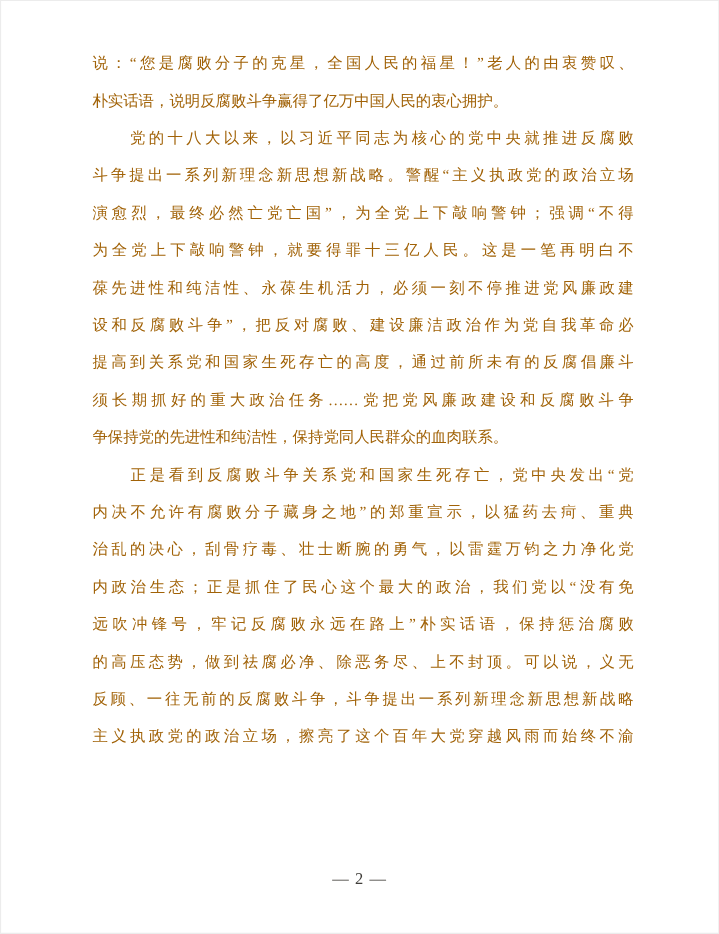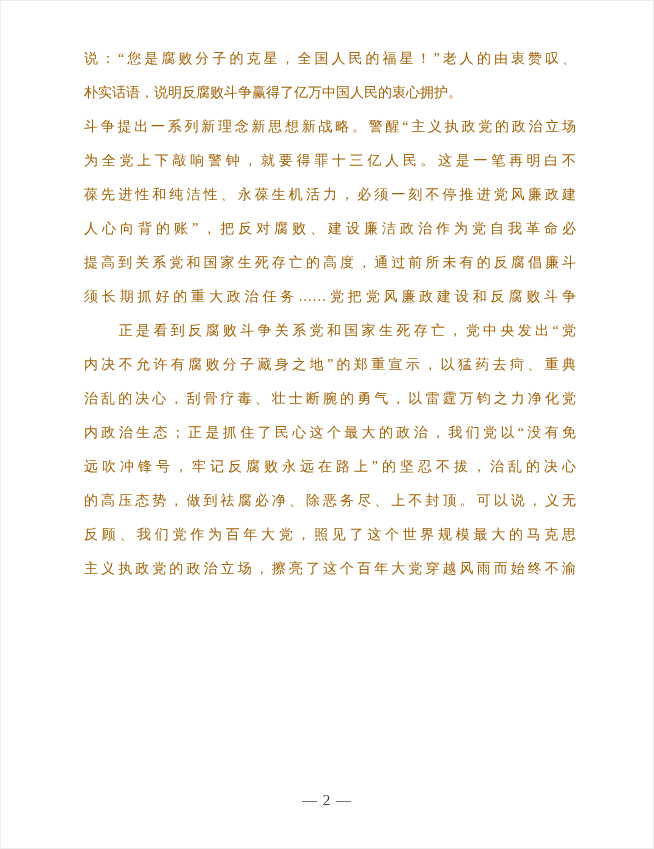--- a/index.html
+++ b/index.html
@@ -48,31 +48,34 @@
     letter-spacing: 1px;
   }
 </style>
 </head>
 <body>
 
 <div class="page">
   <div class="text-block">
       <div class="line">说：“您是腐败分子的克星，全国人民的福星！”老人的由衷赞叹、</div>
       <div class="line para-end">朴实话语，说明反腐败斗争赢得了亿万中国人民的衷心拥护。</div>
+      <div class="line">　　党的十八大以来，以习近平同志为核心的党中央就推进反腐败</div>
       <div class="line">斗争提出一系列新理念新思想新战略。警醒“主义执政党的政治立场</div>
+      <div class="line">演愈烈，最终必然亡党亡国”，为全党上下敲响警钟；强调“不得</div>
       <div class="line">为全党上下敲响警钟，就要得罪十三亿人民。这是一笔再明白不</div>
       <div class="line">葆先进性和纯洁性、永葆生机活力，必须一刻不停推进党风廉政建</div>
-      <div class="line">人心向背的账”，把反对腐败、建设廉洁政治作为党自我革命必</div>
+      <div class="line">设和反腐败斗争”，把反对腐败、建设廉洁政治作为党自我革命必</div>
       <div class="line">提高到关系党和国家生死存亡的高度，通过前所未有的反腐倡廉斗</div>
       <div class="line">须长期抓好的重大政治任务……党把党风廉政建设和反腐败斗争</div>
+      <div class="line para-end">争保持党的先进性和纯洁性，保持党同人民群众的血肉联系。</div>
       <div class="line">　　正是看到反腐败斗争关系党和国家生死存亡，党中央发出“党</div>
       <div class="line">内决不允许有腐败分子藏身之地”的郑重宣示，以猛药去疴、重典</div>
       <div class="line">治乱的决心，刮骨疗毒、壮士断腕的勇气，以雷霆万钧之力净化党</div>
       <div class="line">内政治生态；正是抓住了民心这个最大的政治，我们党以“没有免</div>
-      <div class="line">远吹冲锋号，牢记反腐败永远在路上”的坚忍不拔，治乱的决心</div>
+      <div class="line">远吹冲锋号，牢记反腐败永远在路上”朴实话语，保持惩治腐败</div>
       <div class="line">的高压态势，做到祛腐必净、除恶务尽、上不封顶。可以说，义无</div>
-      <div class="line">反顾、我们党作为百年大党，照见了这个世界规模最大的马克思</div>
+      <div class="line">反顾、一往无前的反腐败斗争，斗争提出一系列新理念新思想新战略</div>
       <div class="line">主义执政党的政治立场，擦亮了这个百年大党穿越风雨而始终不渝</div>
     </div>
   <div class="footer">
     <span>— 2 —</span>
   </div>
 </div>
 
 </body></html>

